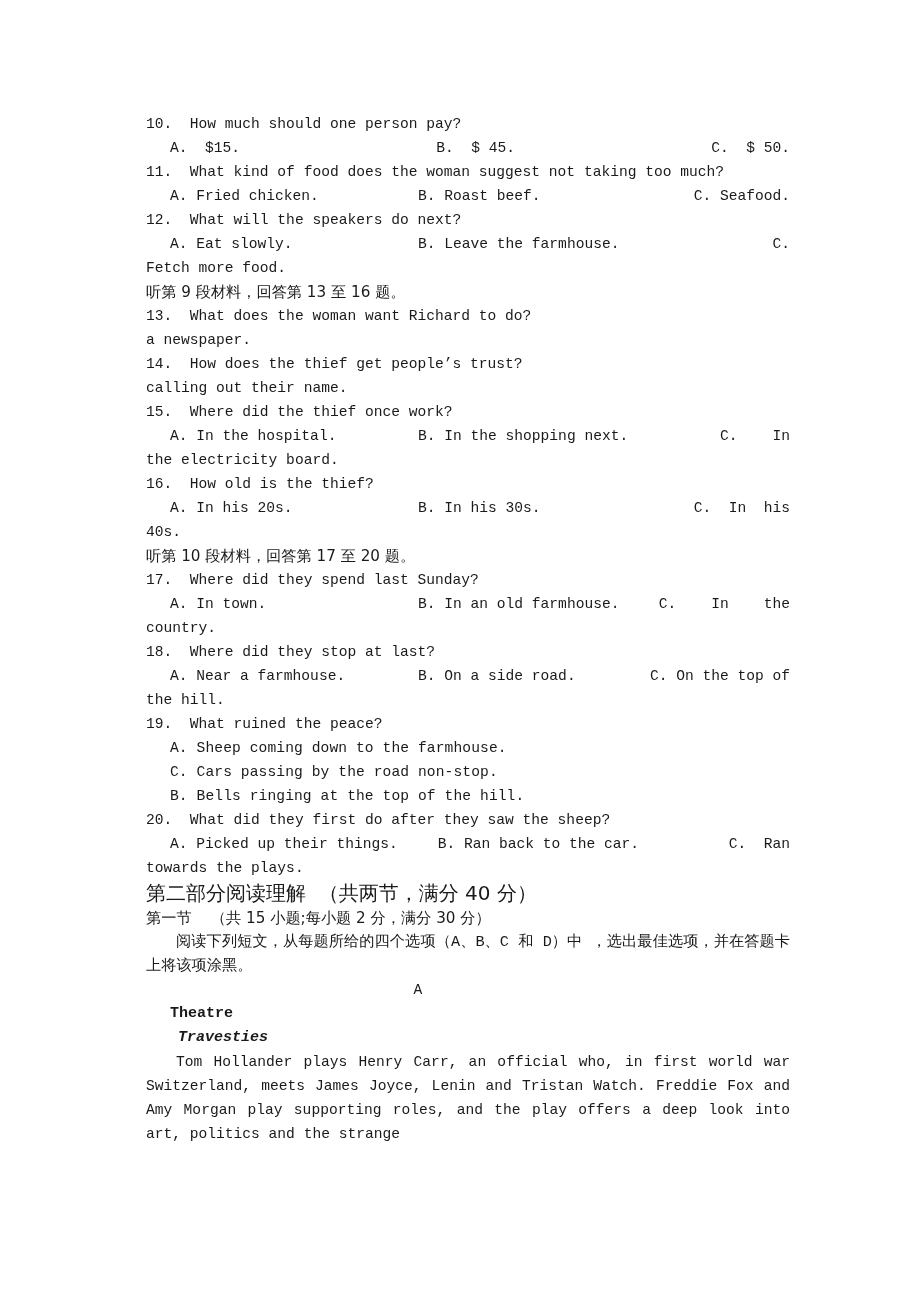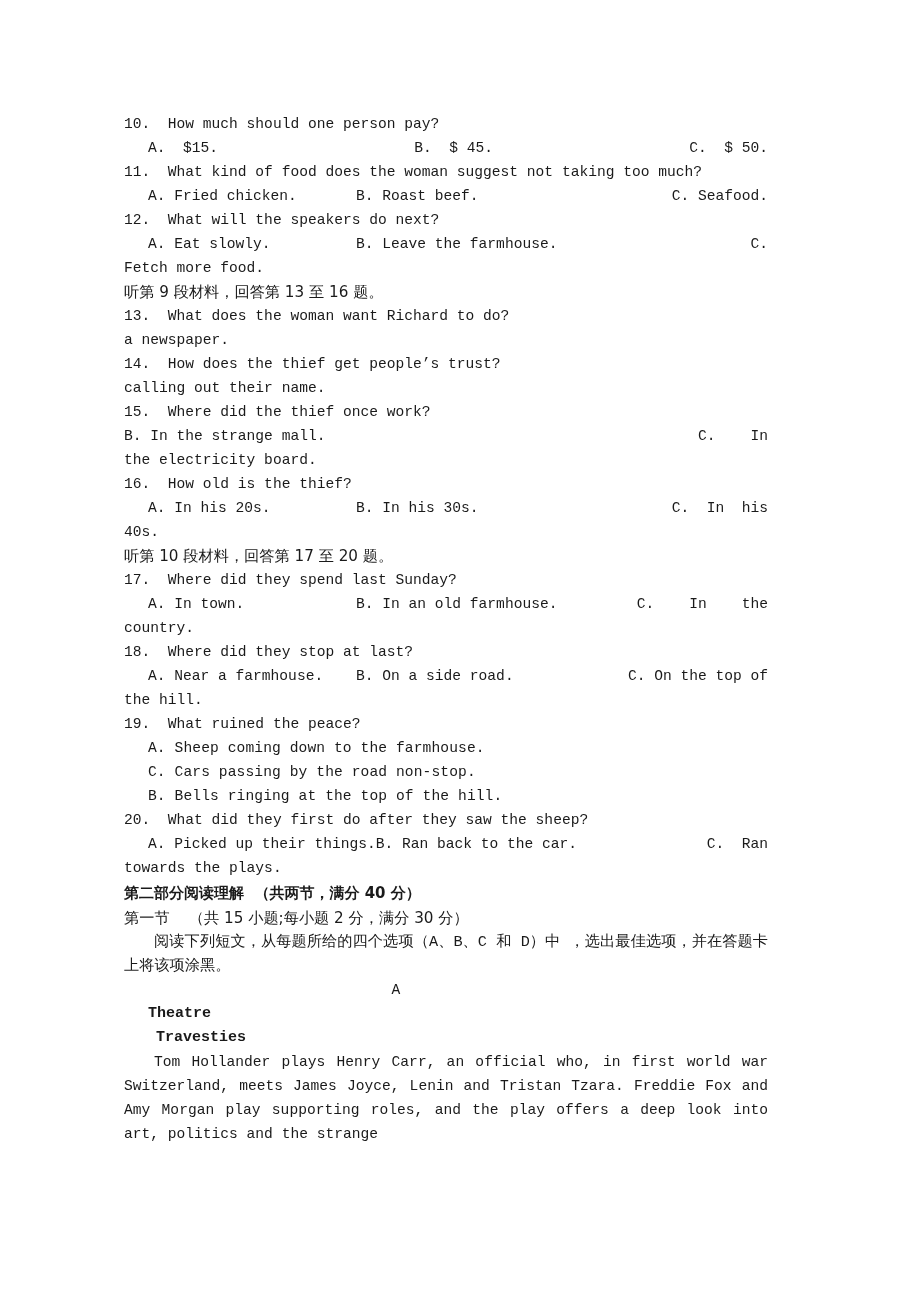--- a/index.html
+++ b/index.html
@@ -12,21 +12,21 @@
     height: 1302px;
     position: relative;
     overflow: hidden;
     font-family: "Liberation Mono", "DejaVu Sans Mono", monospace;
     color: #1a1a1a;
     -webkit-font-smoothing: antialiased;
   }
 
   #page {
     position: absolute;
-    left: 124px;
+    left: 146px;
     top: 112px;
     width: 644px;
   }
 
   .line {
     font-size: 14.6px;
     line-height: 24px;
     white-space: pre;
     letter-spacing: 0.1px;
   }
@@ -46,39 +46,39 @@
     white-space: pre;
   }
   .optrow .opt-a { flex: 0 0 auto; padding-left: 24px; }
   .optrow .spacer1 { flex: 1 1 auto; }
   .optrow .opt-b { flex: 0 0 auto; }
   .optrow .spacer2 { flex: 1 1 auto; }
   .optrow .opt-c { flex: 0 0 auto; }
 
   
   .optrow.fixed .opt-a { flex: 0 0 232px; padding-left: 24px; box-sizing: border-box; }
-  .optrow.fixed .opt-b { flex: 0 0 auto; }
+  .optrow.fixed .opt-b { flex: 0 0 auto; margin-left: 40px; }
 
   .cont {
     font-size: 14.6px;
     line-height: 24px;
     white-space: pre;
   }
 
   .cn {
     font-size: 15.2px;
     line-height: 24px;
     font-family: "DejaVu Sans", "Liberation Sans", sans-serif;
     white-space: pre;
   }
   .cn-bold {
-    font-size: 15px;
+    font-size: 20px;
     line-height: 26px;
     font-family: "DejaVu Sans", "Liberation Sans", sans-serif;
-    font-weight: bold;
+    font-weight: normal;
     white-space: pre;
   }
   .cn-para {
     font-size: 15.2px;
     line-height: 24px;
     font-family: Liberation Mono, monospace;
     text-align: justify;
     text-justify: inter-character;
   }
   .cn-para .ind { display: inline-block; width: 30px; }
@@ -94,20 +94,21 @@
     font-size: 15px;
     line-height: 24px;
     font-weight: bold;
     padding-left: 24px;
     white-space: pre;
   }
   .passage-subtitle {
     font-size: 15px;
     line-height: 24px;
     font-weight: bold;
+    font-style: italic;
     padding-left: 32px;
     white-space: pre;
   }
 
   .body-para {
     font-size: 14.6px;
     line-height: 24px;
     text-align: justify;
     text-align-last: left;
   }
@@ -147,21 +148,22 @@
   <div class="cn">听第 9 段材料，回答第 13 至 16 题。</div>
 
   <div class="qline">13.  What does the woman want Richard to do?</div>
   <div class="cont">a newspaper.</div>
 
   <div class="qline">14.  How does the thief get people’s trust?</div>
   <div class="cont">calling out their name.</div>
 
   <div class="qline">15.  Where did the thief once work?</div>
   <div class="optrow fixed">
-    <span class="opt-b">B. In the strange mall.</span>
+    <span class="opt-a">A. In the hospital.</span>
+    <span class="opt-b">B. In the shopping next.</span>
     <span class="spacer2"></span>
     <span class="opt-c">C.    In</span>
   </div>
   <div class="cont">the electricity board.</div>
 
   <div class="qline">16.  How old is the thief?</div>
   <div class="optrow fixed">
     <span class="opt-a">A. In his 20s.</span>
     <span class="opt-b">B. In his 30s.</span>
     <span class="spacer2"></span>
@@ -205,15 +207,15 @@
 
   <div class="cn-bold">第二部分阅读理解  （共两节，满分 40 分）</div>
   <div class="cn">第一节    （共 15 小题;每小题 2 分，满分 30 分）</div>
   <div class="cn-para"><span class="ind"></span><span>阅读下列短文，从每题所给的四个选项（A、B、C 和 D）中 ，选出最佳选项，并在答题卡上将该项涂黑。</span></div>
 
   <div class="center-label">A</div>
 
   <div class="passage-title">Theatre</div>
   <div class="passage-subtitle">Travesties</div>
 
-  <div class="body-para"><span class="ind"></span><span>Tom Hollander plays Henry Carr, an official who, in first world war Switzerland, meets James Joyce, Lenin and Tristan Tzara. Freddie Fox and Amy Morgan play supporting roles, and the play offers a deep look into art, politics and the strange</span></div>
+  <div class="body-para"><span class="ind"></span><span>Tom Hollander plays Henry Carr, an official who, in first world war Switzerland, meets James Joyce, Lenin and Tristan Watch. Freddie Fox and Amy Morgan play supporting roles, and the play offers a deep look into art, politics and the strange</span></div>
 
 </div>
 
 </body></html>

